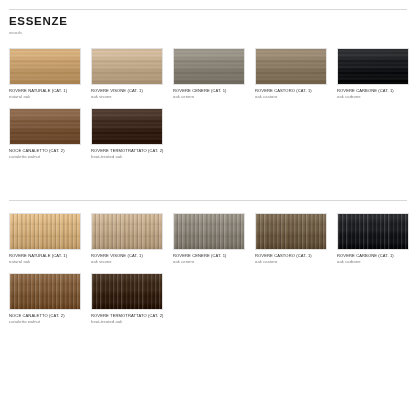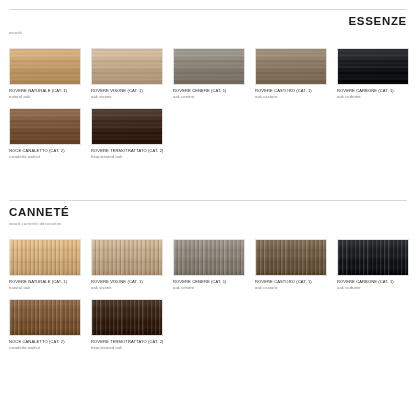--- a/index.html
+++ b/index.html
@@ -92,21 +92,21 @@
 </style>
 </head>
 <body>
 
 <div class="page">
   <div class="top-gap"></div>
   <div id="sections-root">
       <div class="section">
         <div class="section-rule" style="background: rgb(216, 216, 216);"></div>
         <div class="section-head">
-          <div class="section-title" style="color: rgb(27, 27, 27); text-align: right;">ESSENZE</div>
+          <div class="section-title" style="color: rgb(27, 27, 27);">ESSENZE</div>
           <div class="section-sub">woods</div>
         </div>
         <div style="height: 12px;"></div>
         <div class="swatch-row">
           <div class="swatch-cell">
             <div class="swatch-chip">
               <div class="grain" style="background: repeating-linear-gradient(0deg, rgba(255, 255, 255, 0) 0px, rgba(255, 255, 255, 0.07) 1px, rgba(0, 0, 0, 0.05) 2px, rgba(0, 0, 0, 0) 4px), repeating-linear-gradient(0deg, rgba(0, 0, 0, 0.06) 0px, rgba(0, 0, 0, 0) 3px, rgba(255, 255, 255, 0.05) 6px, rgba(0, 0, 0, 0) 11px), linear-gradient(178deg, rgb(226, 185, 132) 0%, rgb(216, 175, 122) 18%, rgb(200, 159, 106) 42%, rgb(184, 143, 90) 72%, rgb(174, 133, 80) 100%);"></div>
             </div>
             <div class="swatch-label">
               <div class="swatch-name">ROVERE NATURALE (CAT. 1)</div>
@@ -168,24 +168,20 @@
             <div class="swatch-label">
               <div class="swatch-name">ROVERE TERMOTRATTATO (CAT. 2)</div>
               <div class="swatch-desc">heat-treated oak</div>
             </div>
           </div>
         </div>
       </div>
       <div class="block-gap"></div>
       <div class="section">
         <div class="section-rule" style="background: rgb(216, 216, 216);"></div>
-        <div class="section-head">
-          <div class="section-title" style="color: rgb(27, 27, 27);">CANNETÉ</div>
-          <div class="section-sub">wood canneté decoration</div>
-        </div>
         <div style="height: 12px;"></div>
         <div class="swatch-row">
           <div class="swatch-cell">
             <div class="swatch-chip">
               <div class="grain" style="background: repeating-linear-gradient(90deg, rgba(255, 255, 255, 0.18) 0px, rgba(255, 255, 255, 0.04) 1.2px, rgba(0, 0, 0, 0) 2.2px, rgba(0, 0, 0, 0.17) 3.4px, rgba(0, 0, 0, 0.05) 4.2px), repeating-linear-gradient(0deg, rgba(0, 0, 0, 0.05) 0px, rgba(0, 0, 0, 0) 3px, rgba(255, 255, 255, 0.04) 7px, rgba(0, 0, 0, 0) 12px), linear-gradient(178deg, rgb(235, 196, 142) 0%, rgb(215, 176, 122) 45%, rgb(193, 154, 100) 100%);"></div>
             </div>
             <div class="swatch-label">
               <div class="swatch-name">ROVERE NATURALE (CAT. 1)</div>
               <div class="swatch-desc">natural oak</div>
             </div>

